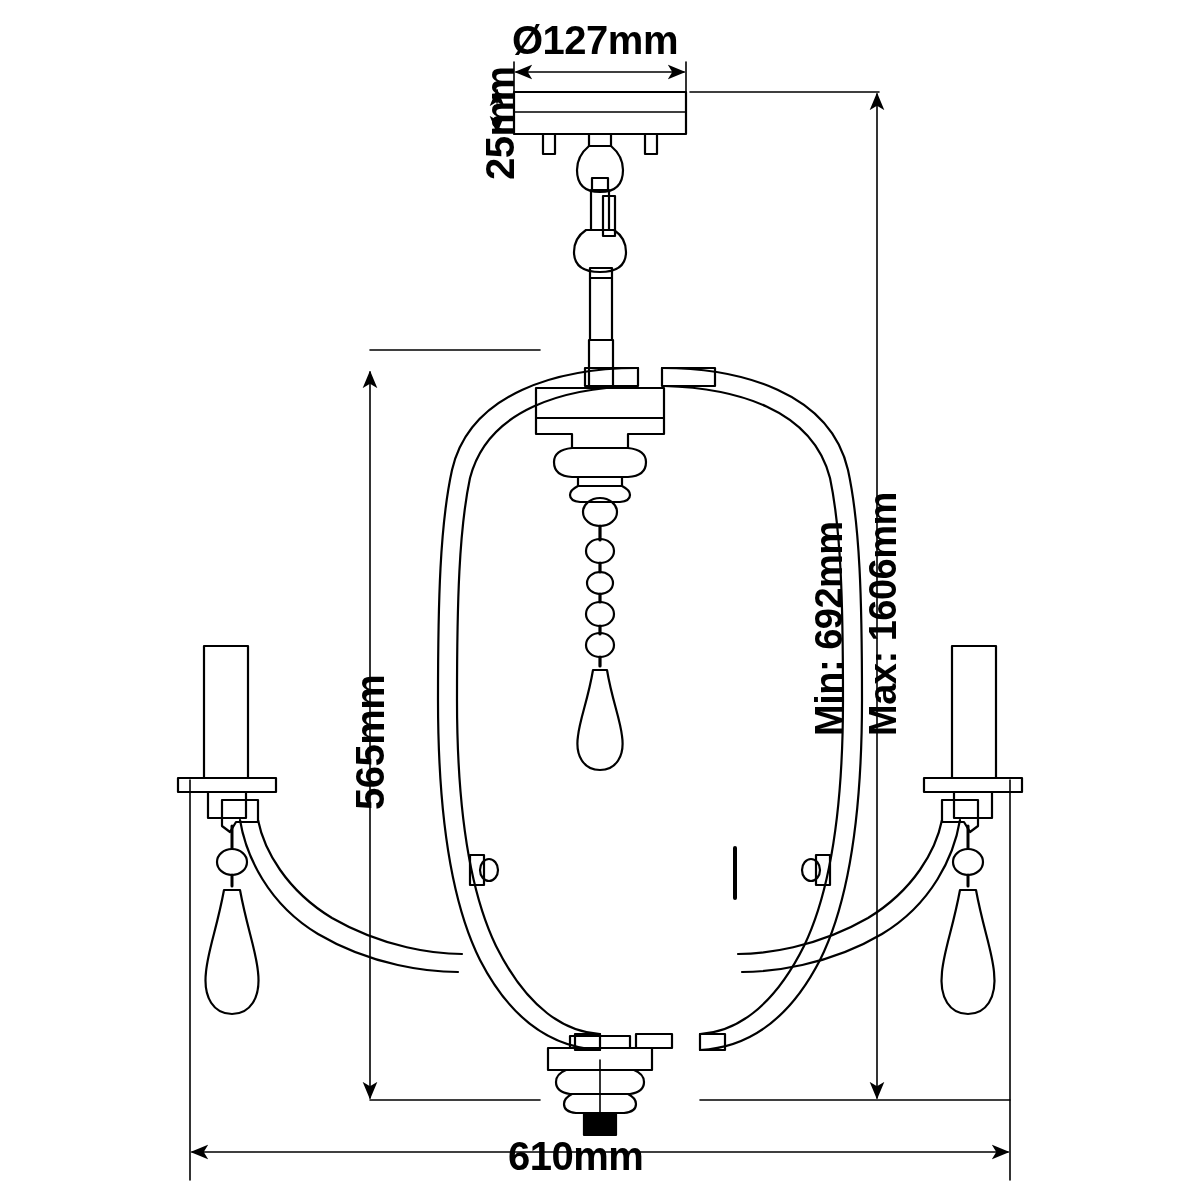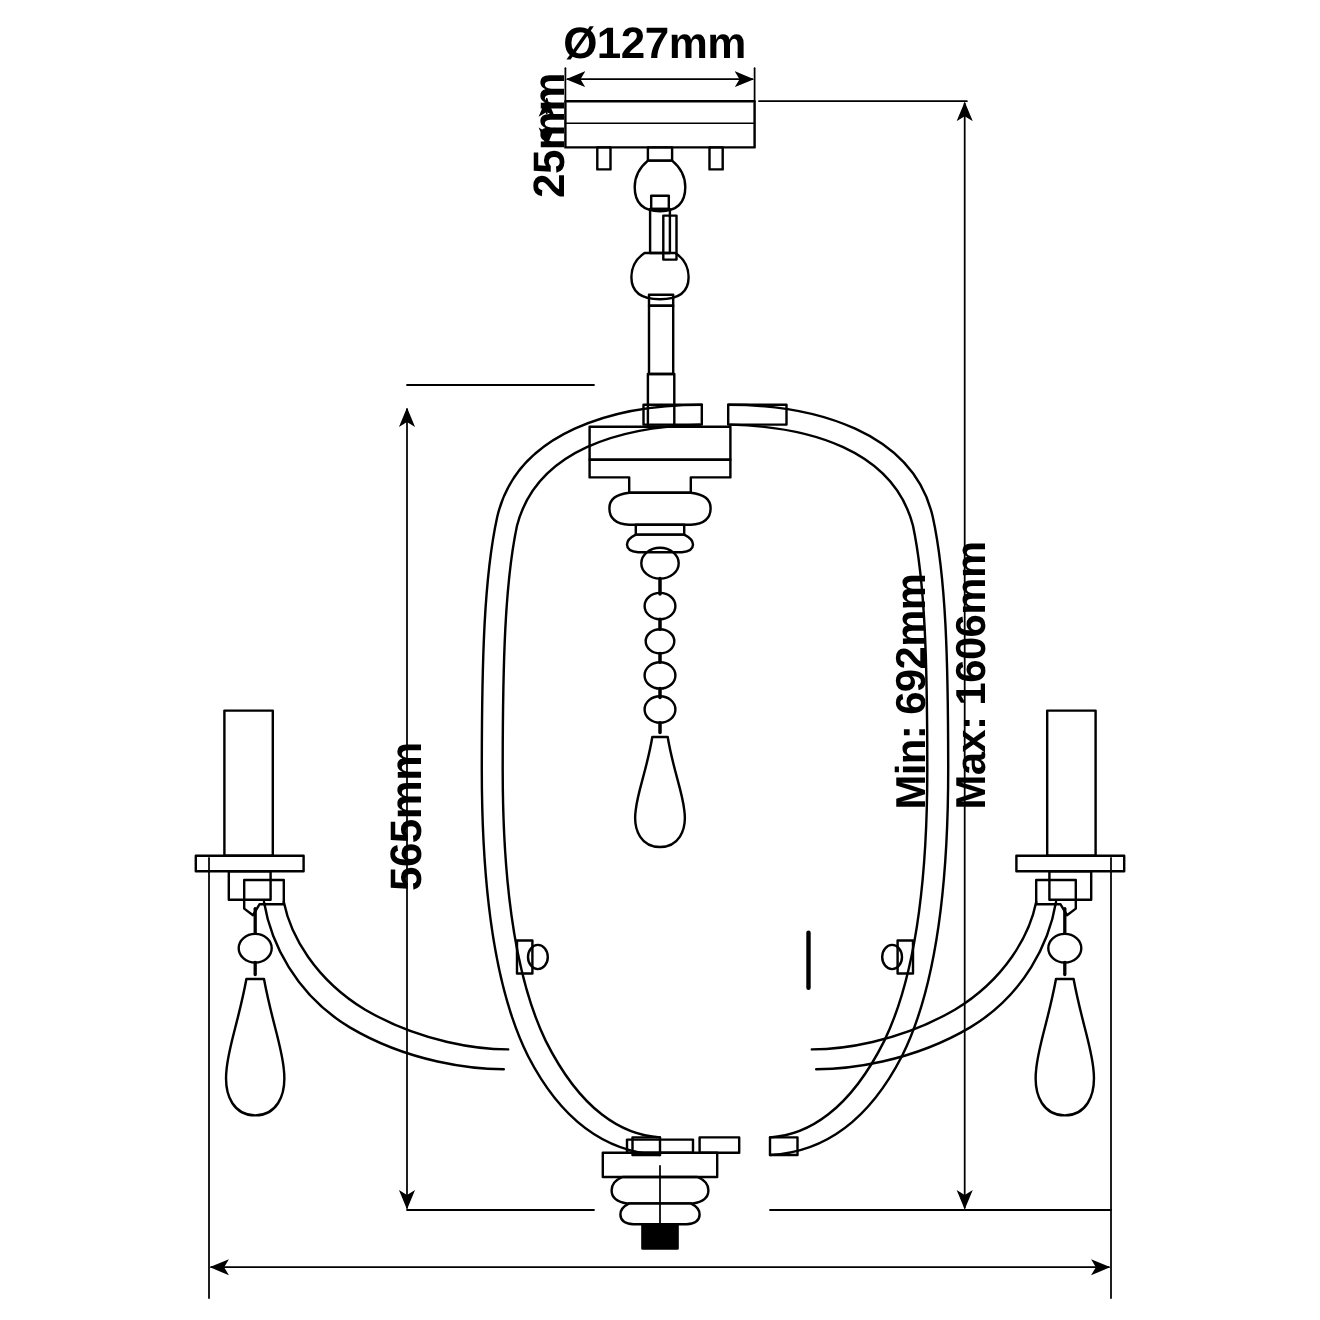--- a/index.html
+++ b/index.html
@@ -174,18 +174,19 @@
 
   </g>
 </svg>
 
 <div class="dimlabel" style="left:512px;top:18px;font-size:40px;">Ø127mm</div>
 
 <div class="dimlabel vert" style="left:478px;top:180px;font-size:40px;transform:rotate(-90deg);">25mm</div>
 
 <div class="dimlabel vert" style="left:348px;top:810px;font-size:40px;transform:rotate(-90deg);">565mm</div>
 
+<div class="dimlabel" style="left:508px;top:1134px;font-size:40px;">610mm</div>
 
 <div class="dimlabel vert" style="left:808px;top:736px;font-size:38px;transform:rotate(-90deg);">Min: 692mm</div>
 
 <div class="dimlabel vert" style="left:862px;top:736px;font-size:38px;transform:rotate(-90deg);">Max: 1606mm</div>
 
 </div>
 
 </body></html>

